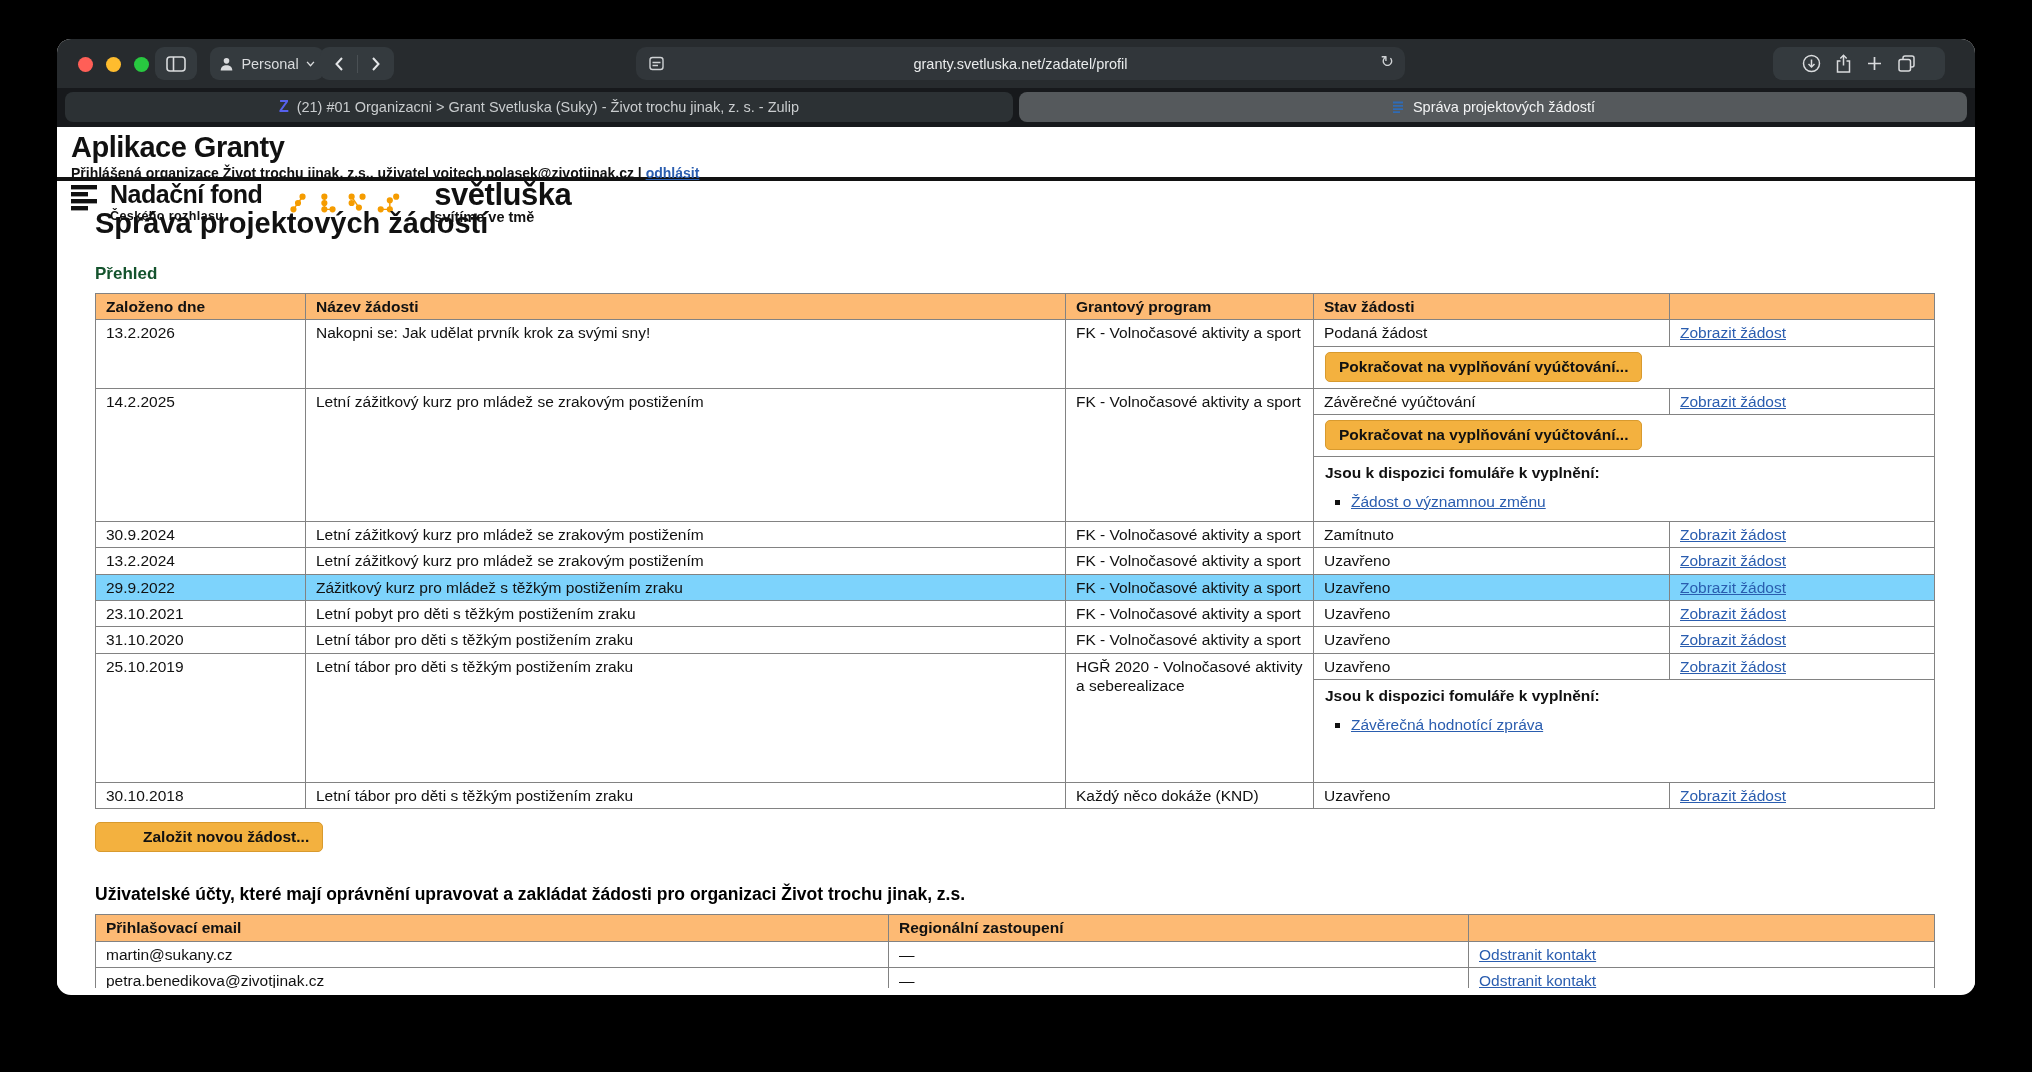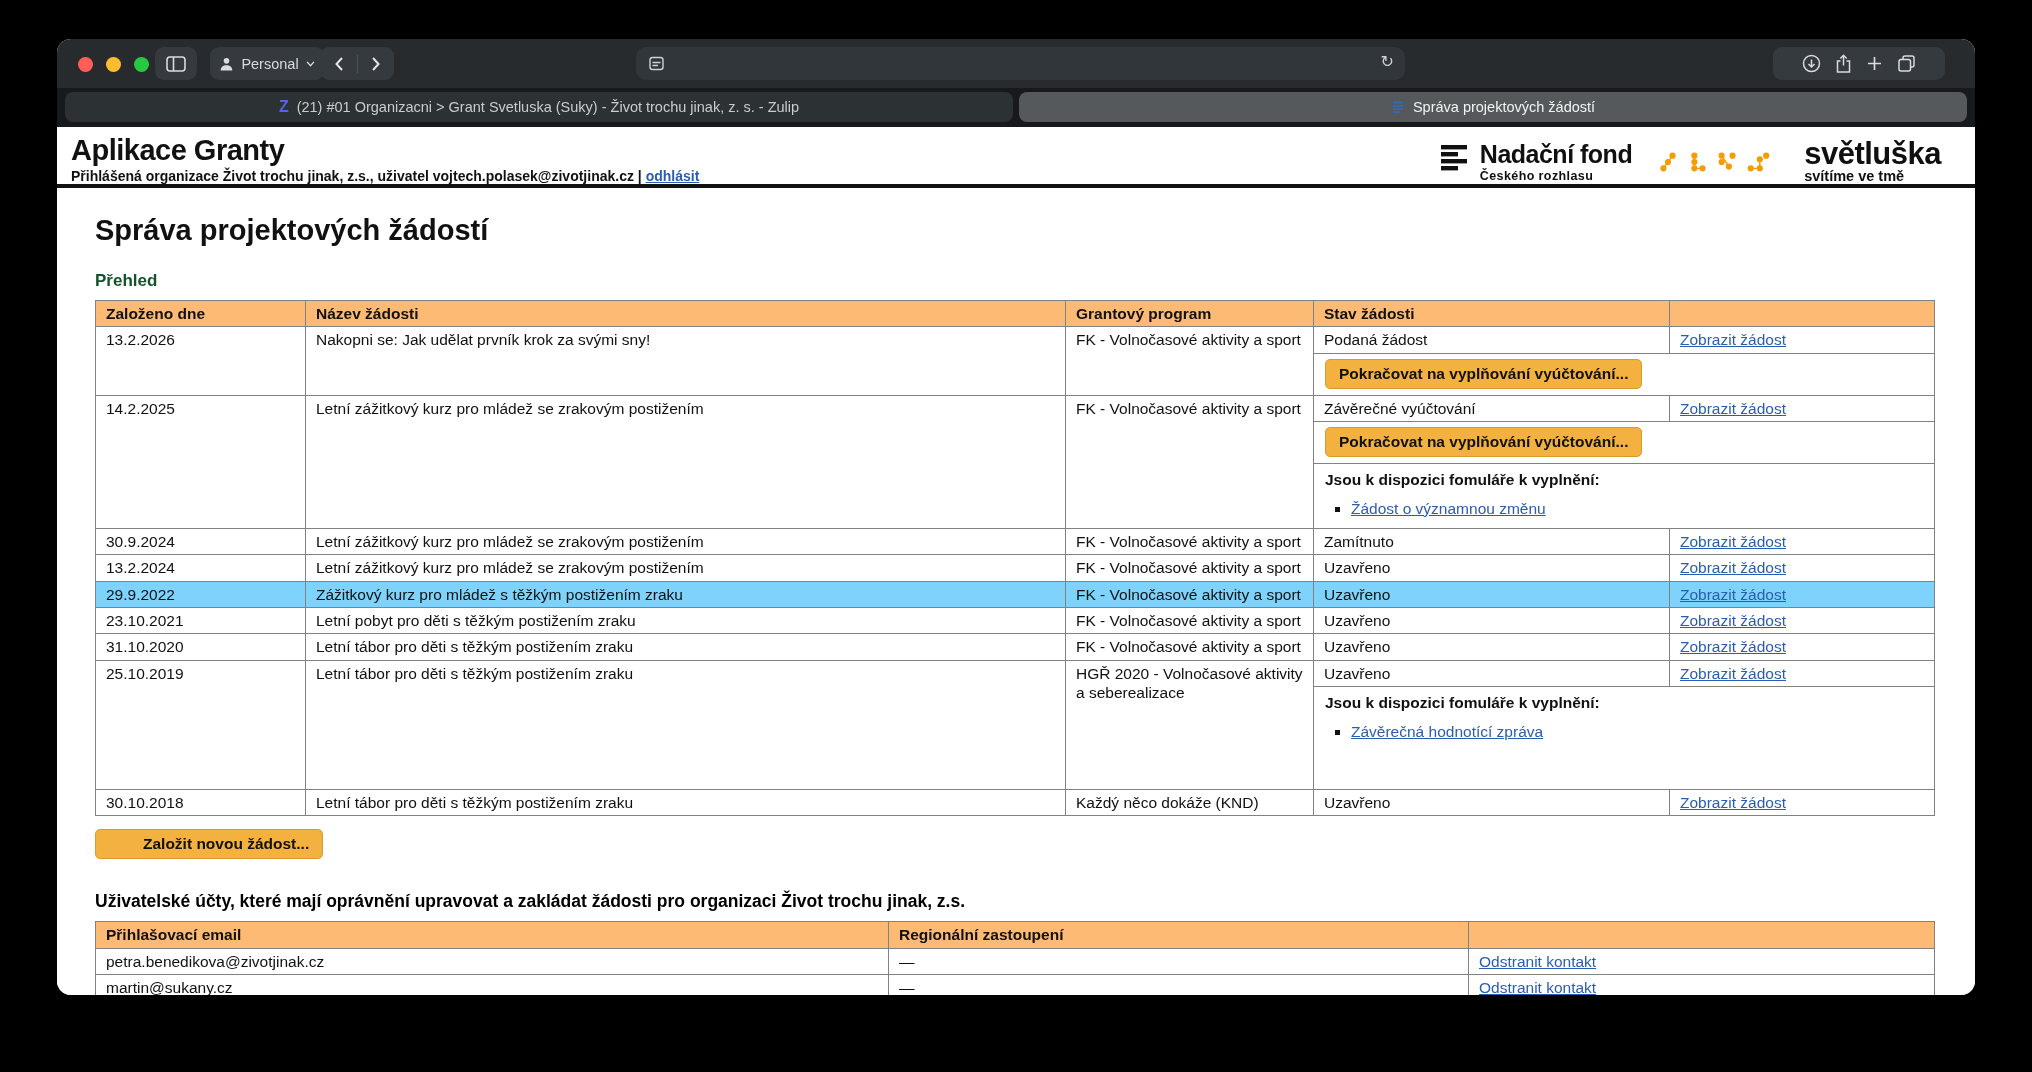--- a/index.html
+++ b/index.html
@@ -30,22 +30,22 @@
 
   
   .tabbar { height:39px; background:#17191c; display:flex; gap:6px; padding:4px 8px 5px; }
   .tab { flex:1; border-radius:8px; background:#2c3134; color:#c9ccce; display:flex; align-items:center;
          justify-content:center; gap:8px; font-size:14.5px; overflow:hidden; white-space:nowrap; }
   .tab.active { background:#55595c; color:#f2f3f4; }
   .fav-zulip { color:#5661ec; font-weight:700; font-size:16px; line-height:1; }
   .tab-label { overflow:hidden; text-overflow:ellipsis; }
 
   
-  .appheader { height:61px; background:#fff; border-bottom:4px solid #121212; padding:4px 28px 0 14px;
-               display:flex; align-items:flex-end; justify-content:space-between; }
+  .appheader { height:54px; background:#fff; border-bottom:4px solid #121212; padding:4px 28px 0 14px;
+               display:flex; align-items:flex-start; justify-content:space-between;flex-direction:column; }
   .ah-title { font-size:29px; font-weight:700; color:#111; letter-spacing:-.5px; }
   .ah-sub { font-size:14px; font-weight:700; color:#111; margin-top:1px; }
   .ah-sub a { color:#2a5daf; }
   .ah-logos { display:flex; align-items:center; gap:26px; padding-right:6px; }
   .nf-logo { display:flex; align-items:flex-start; gap:9px; }
   .nf-text-1 { font-size:25px; font-weight:700; color:#101010; line-height:1; letter-spacing:-.5px; }
   .nf-text-2 { font-size:12.5px; font-weight:700; color:#101010; margin-top:2px; letter-spacing:.4px; }
   .sv-text { text-align:left; }
   .sv-text-1 { font-size:31px; font-weight:700; color:#101010; line-height:.9; letter-spacing:-.5px; }
   .sv-text-2 { font-size:14.5px; font-weight:700; color:#101010; }
@@ -115,20 +115,21 @@
         </button>
       </div>
       <div class="urlbar">
         <span class="site-icon">
           <svg width="17" height="17" viewBox="0 0 17 17">
             <rect x="2" y="2.5" width="13" height="12" rx="2.5" fill="none" stroke="#cfd2d4" stroke-width="1.4"></rect>
             <line x1="4.5" y1="7.5" x2="12.5" y2="7.5" stroke="#cfd2d4" stroke-width="1.3"></line>
             <line x1="4.5" y1="10.5" x2="10" y2="10.5" stroke="#cfd2d4" stroke-width="1.3"></line>
           </svg>
         </span>
+        <span class="url-text">granty.svetluska.net/zadatel/profil</span>
         <span class="reload">↻</span>
       </div>
       <div class="chip right-cluster">
         <button class="icon-btn">
           <svg width="19" height="19" viewBox="0 0 19 19">
             <circle cx="9.5" cy="9.5" r="8" fill="none" stroke="#d9dbdd" stroke-width="1.5"></circle>
             <line x1="9.5" y1="5.5" x2="9.5" y2="12.5" stroke="#d9dbdd" stroke-width="1.5"></line>
             <polyline points="6.5,10 9.5,13 12.5,10" fill="none" stroke="#d9dbdd" stroke-width="1.5"></polyline>
           </svg>
         </button>
@@ -345,27 +346,27 @@
         </colgroup>
         <thead>
           <tr>
             <th>Přihlašovací email</th>
             <th>Regionální zastoupení</th>
             <th></th>
           </tr>
         </thead>
         <tbody>
             <tr>
+              <td class="u-email">martin@sukany.cz</td>
+              <td class="u-region">—</td>
+              <td class="u-act"><a href="#">Odstranit kontakt</a></td>
+            </tr>
+            <tr>
               <td class="u-email">petra.benedikova@zivotjinak.cz</td>
               <td class="u-region">—</td>
               <td class="u-act"><a href="#">Odstranit kontakt</a></td>
             </tr>
-            <tr>
-              <td class="u-email">martin@sukany.cz</td>
-              <td class="u-region">—</td>
-              <td class="u-act"><a href="#">Odstranit kontakt</a></td>
-            </tr>
           </tbody>
       </table>
     </div>
 
   </div>
 </div>
 
 </body></html>

